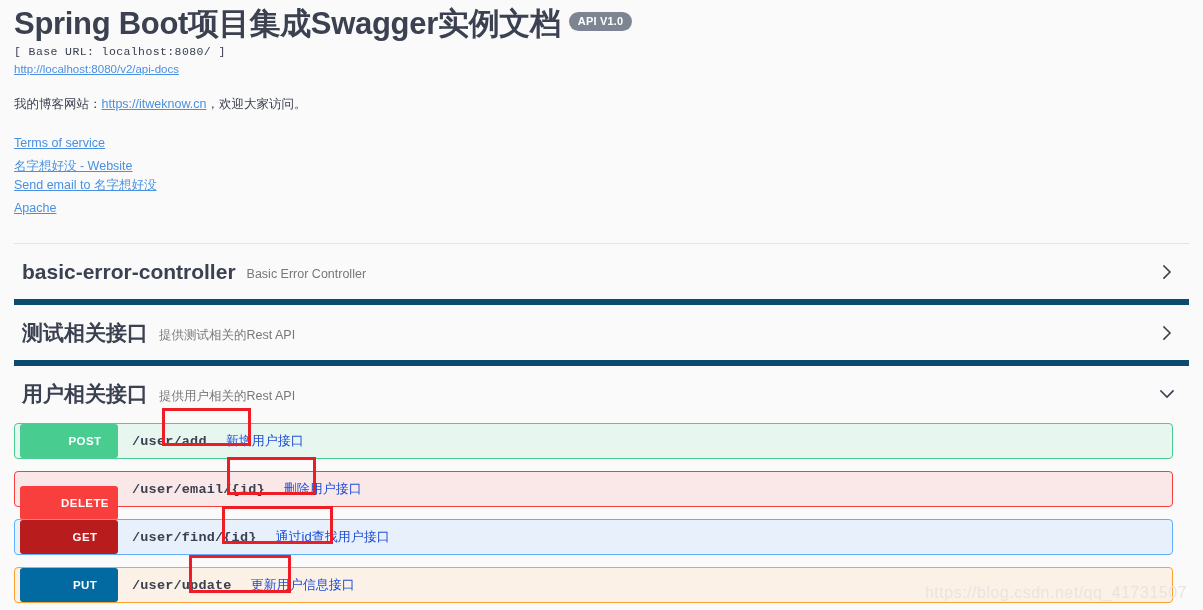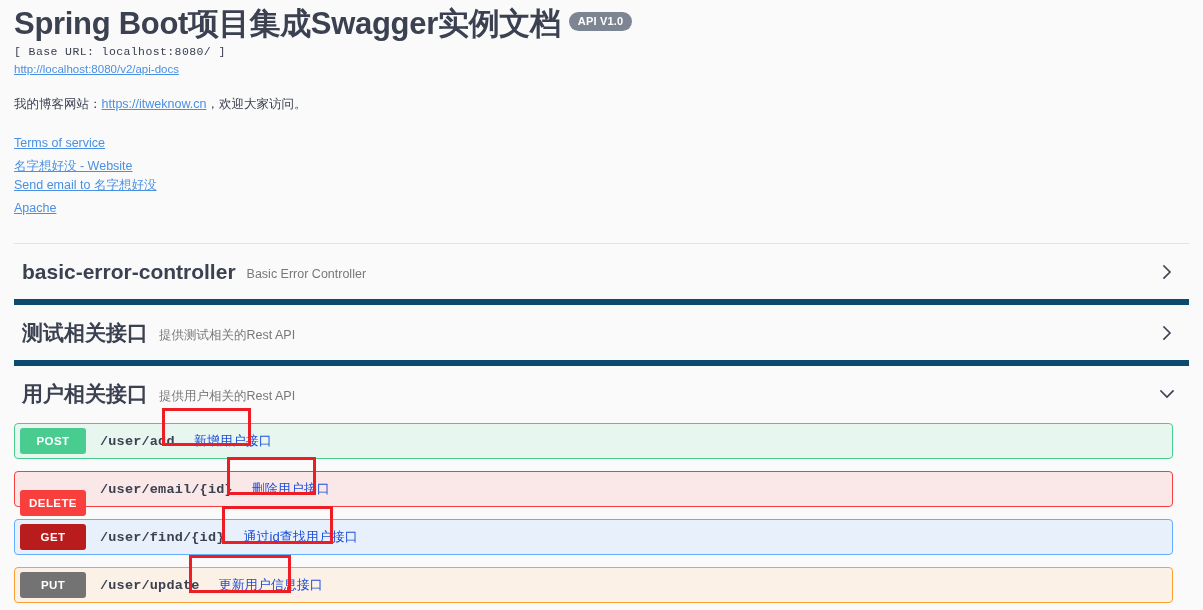--- a/index.html
+++ b/index.html
@@ -151,31 +151,32 @@
     border-radius: 4px;
     border: 1px solid;
     padding: 0;
     position: relative;
     width: 1159px;
     box-sizing: border-box;
   }
   .op-method {
     width: 66px;
     min-width: 66px;
-    height: 26px;
+    height: 34px;
     margin-left: 5px;
     border-radius: 3px;
     color: #ffffff;
     font-size: 11.5px;
     font-weight: bold;
     letter-spacing: 0.4px;
     display: flex;
     align-items: center;
     justify-content: center;
     font-family: "Liberation Sans", sans-serif;
+    padding-left: 32px;
   }
   .op-path {
     font-family: "Liberation Mono", "DejaVu Sans Mono", monospace;
     font-size: 13.5px;
     font-weight: bold;
     color: #3b4151;
     margin-left: 14px;
     white-space: nowrap;
     letter-spacing: 0.2px;
   }
@@ -186,21 +187,21 @@
     white-space: nowrap;
   }
   
   .op-row.post  { background: #e8f6f0; border-color: #49cc90; }
   .op-row.post  .op-method { background: #49cc90; }
   .op-row.delete{ background: #fae7e7; border-color: #f93e3e; }
   .op-row.delete .op-method { background: #f93e3e; margin-top: 28px; }
   .op-row.get   { background: #e8f0fb; border-color: #61affe; }
   .op-row.get   .op-method { background: #b91c1c; }
   .op-row.put   { background: #fbf1e6; border-color: #fca130; }
-  .op-row.put   .op-method { background: #737373; }
+  .op-row.put   .op-method { background: #0369a1; }
 
   
   .annotation-box {
     position: absolute;
     border: 3px solid #ee1c25;
     box-sizing: border-box;
     pointer-events: none;
     background: transparent;
   }
 
@@ -310,14 +311,15 @@
 
       </div>
     </div>
   </div>
 
   <div class="annotation-box" style="left:162px; top:408px; width:89px;  height:38px;"></div>
   <div class="annotation-box" style="left:227px; top:457px; width:89px;  height:38px;"></div>
   <div class="annotation-box" style="left:222px; top:506px; width:111px; height:38px;"></div>
   <div class="annotation-box" style="left:189px; top:555px; width:102px; height:38px;"></div>
 
+  <div class="watermark">https://blog.csdn.net/qq_41731507</div>
 
 </div>
 
 </body></html>

